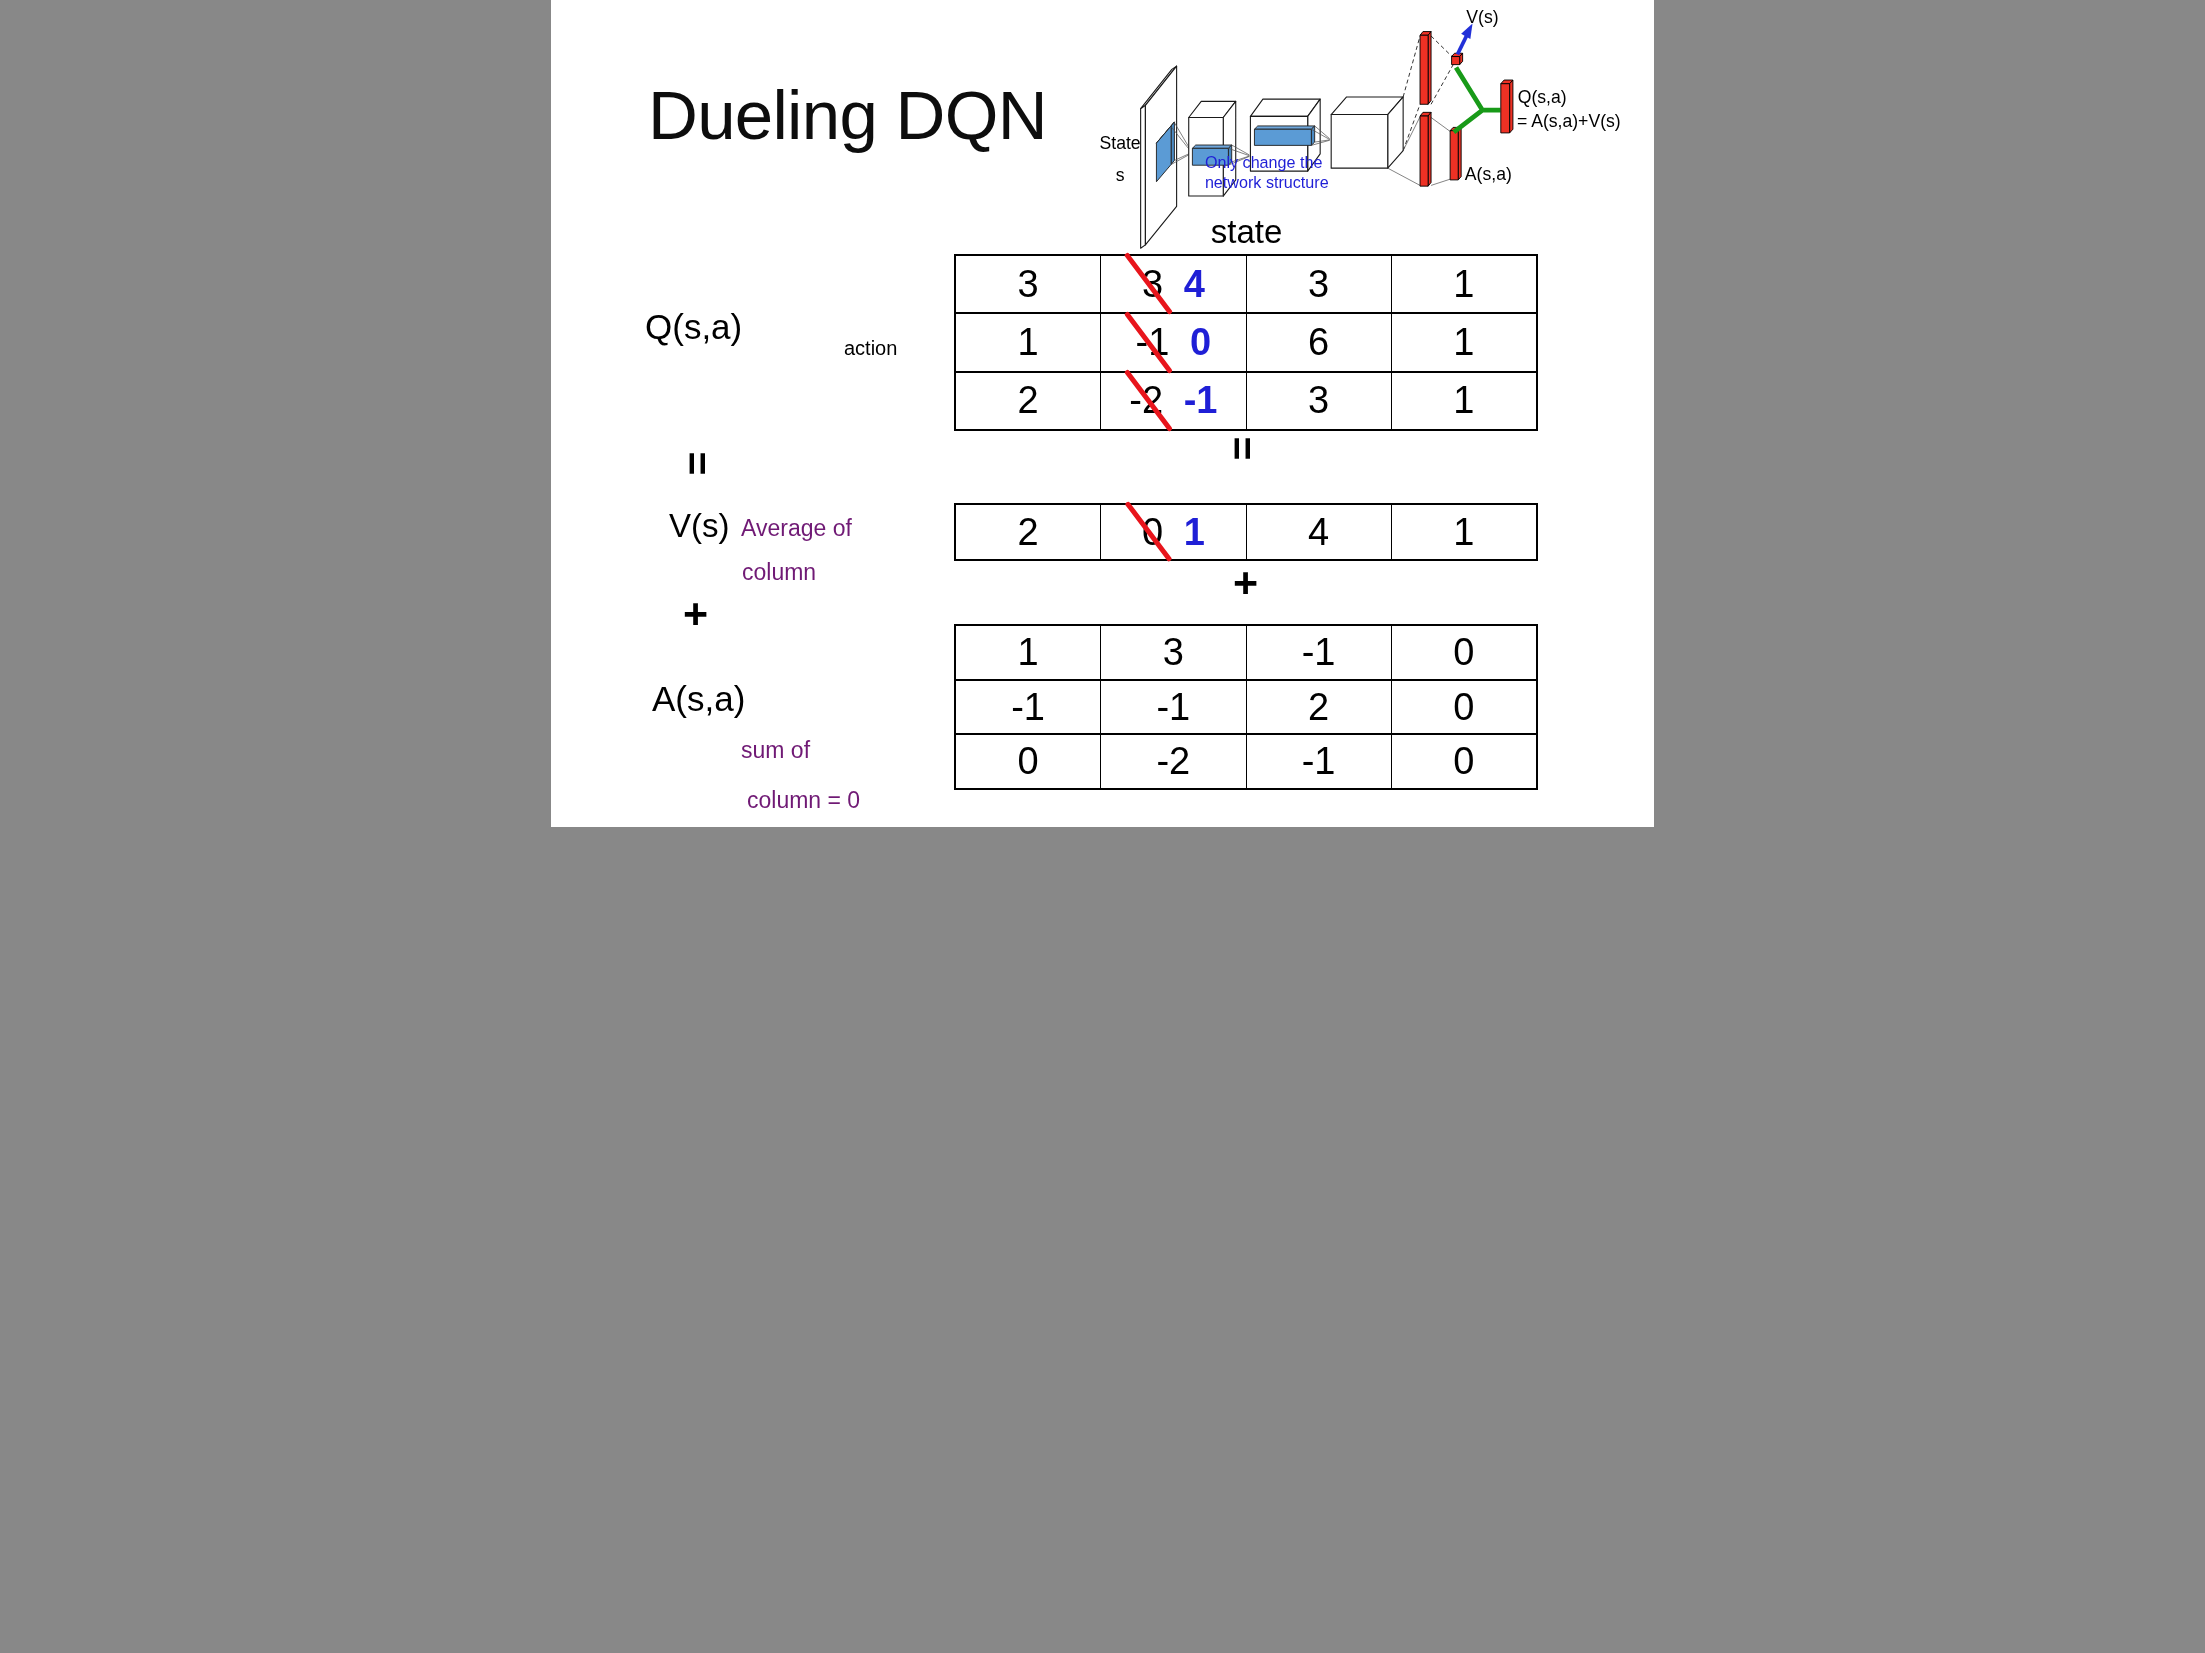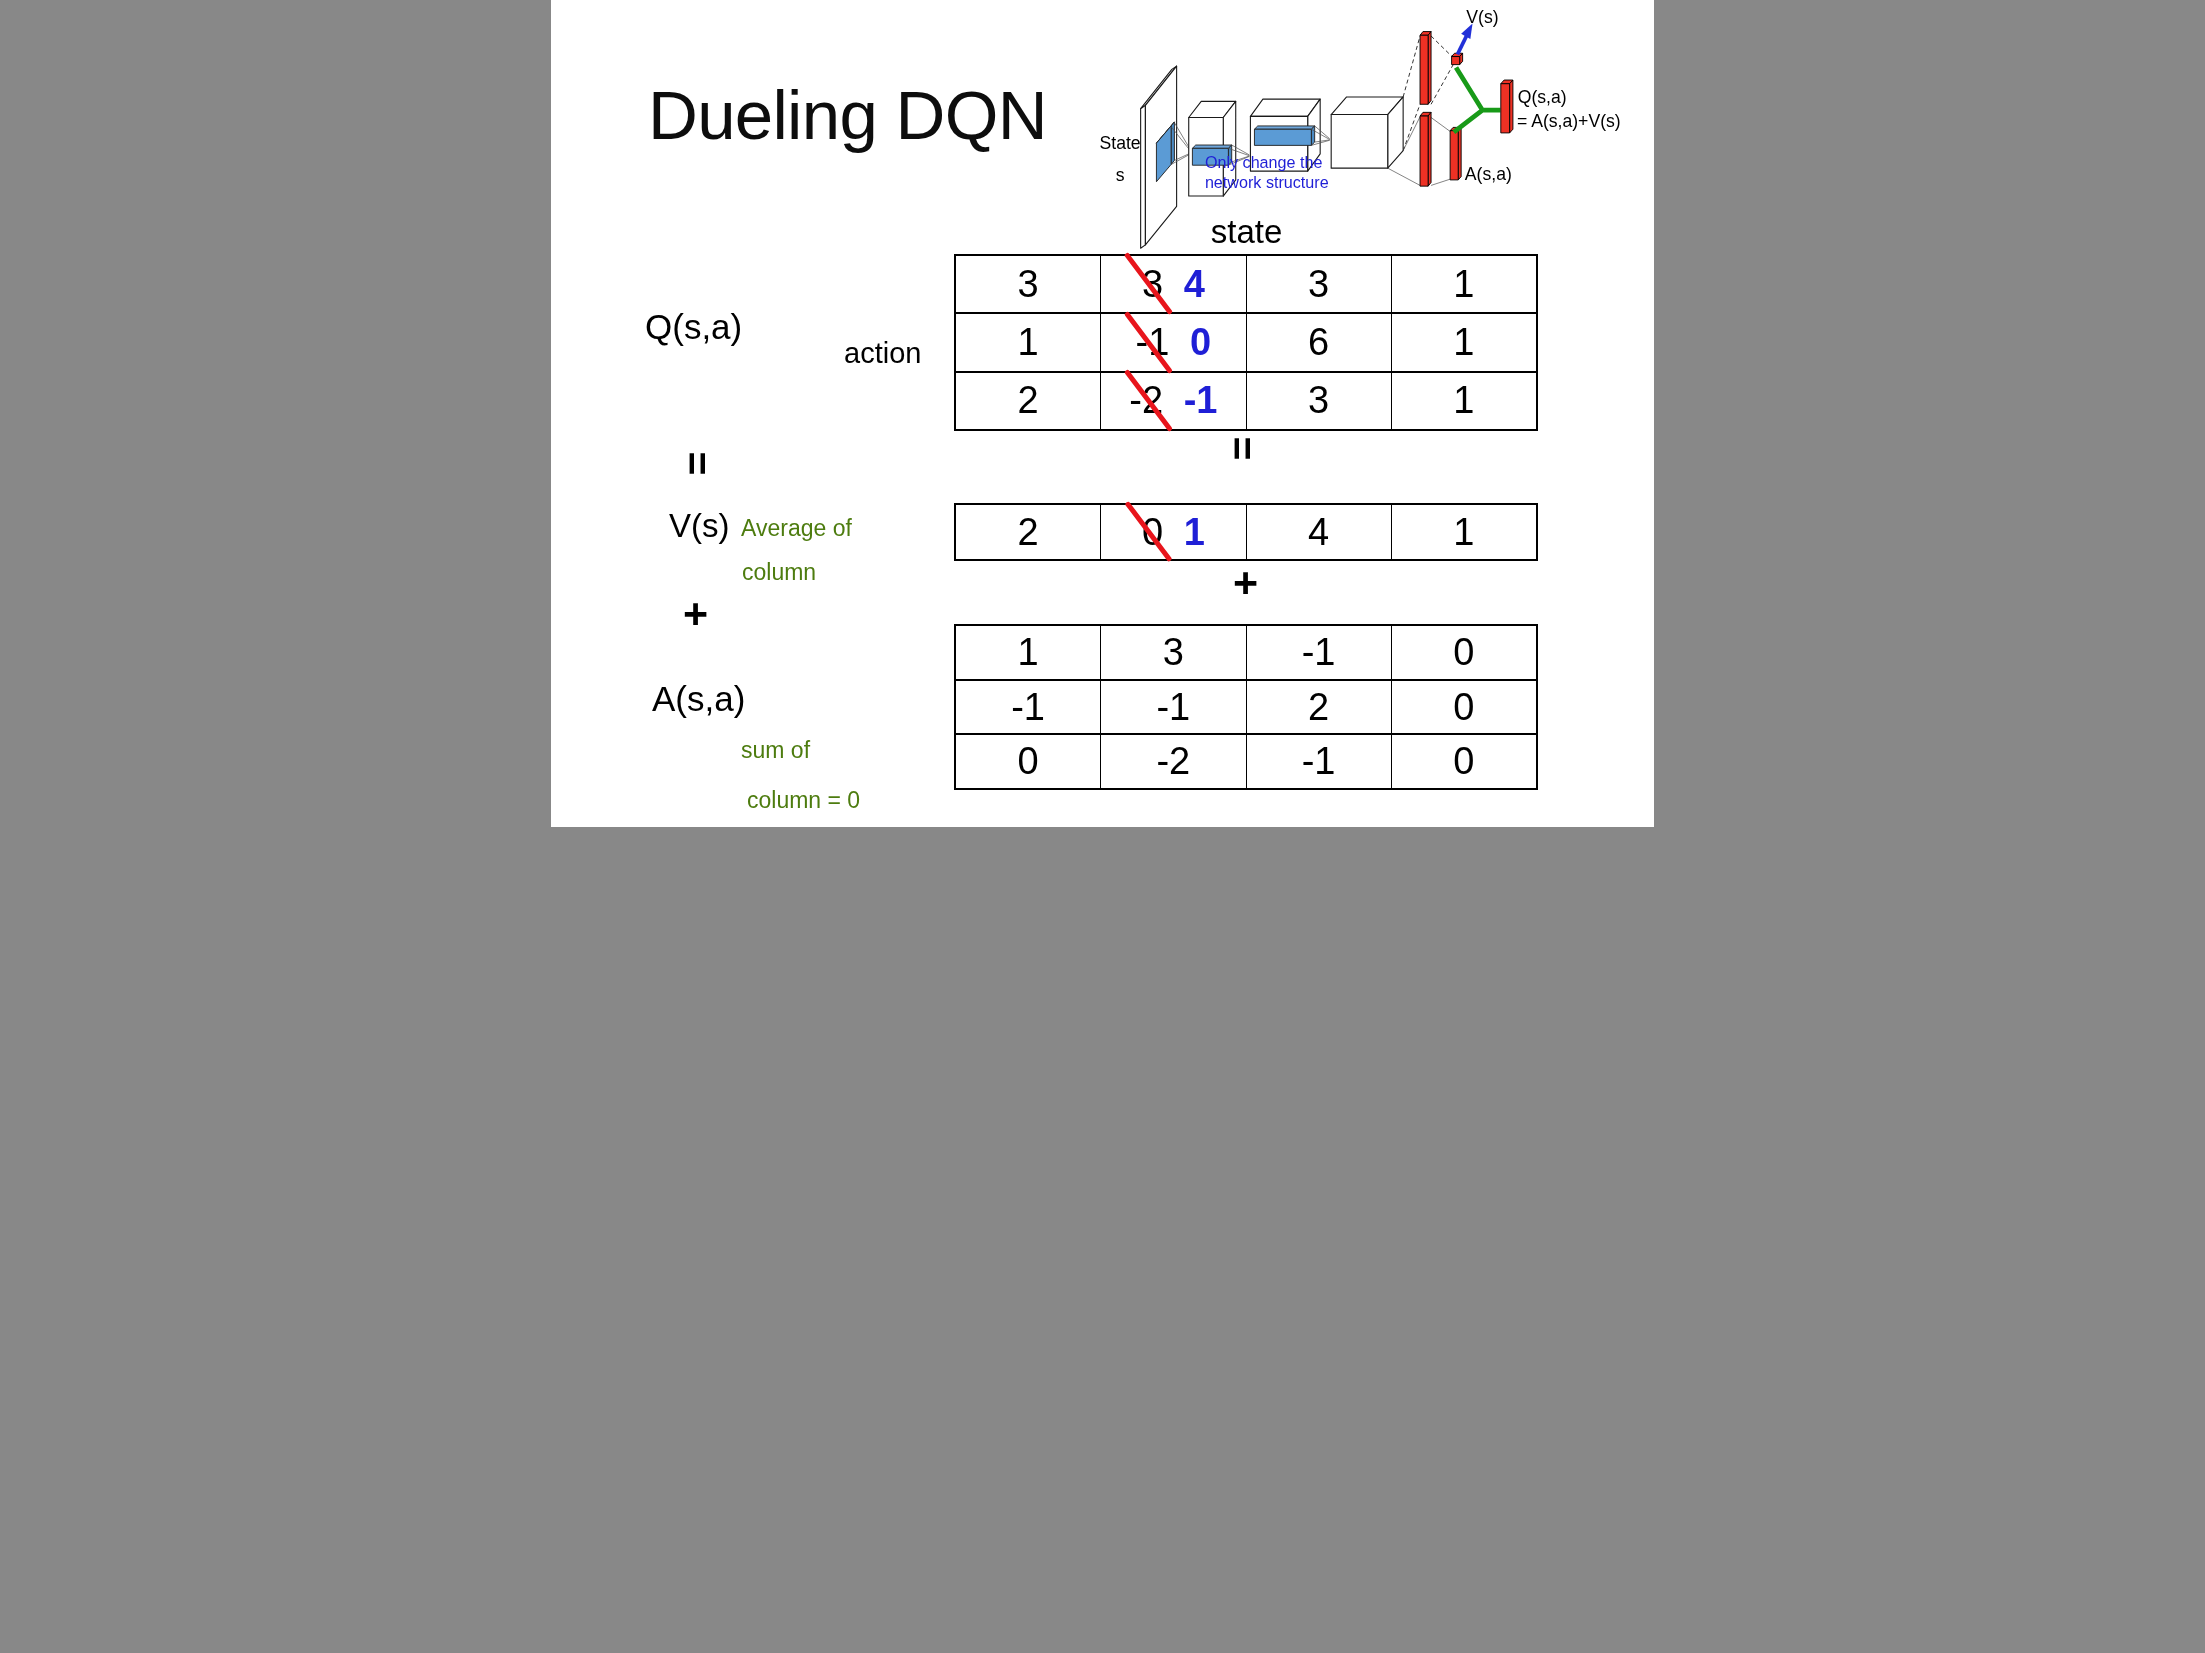--- a/index.html
+++ b/index.html
@@ -20,24 +20,24 @@
   .mrow:last-child{border-bottom:none;}
   .cell{flex:1;position:relative;display:flex;align-items:center;justify-content:center;
         border-right:1.5px solid #000;font-size:38px;color:#000;}
   .cell:last-child{border-right:none;}
   .num.new{color:#1f1fd6;font-weight:700;margin-left:20.6px;}
   .slash{position:absolute;left:31%;top:-9.6px;width:5.1px;height:calc(100% + 19px);
          background:#e8151c;transform:rotate(-37deg);border-radius:2.2px;z-index:2;}
   
   .lbl{position:absolute;color:#000;white-space:nowrap;}
   .lbl-q{left:94px;top:307px;font-size:35px;}
-  .lbl-action{left:293px;top:337px;font-size:29px;}
+  .lbl-action{left:293px;top:337px;font-size:20px;}
   .lbl-v{left:118px;top:507px;font-size:33px;}
   .lbl-a{left:101px;top:679px;font-size:35px;}
-  .note{position:absolute;color:#4d7c0f;font-size:23px;white-space:nowrap;}
+  .note{position:absolute;color:#701a75;font-size:23px;white-space:nowrap;}
   .note-avg1{left:190px;top:515px;}
   .note-avg2{left:191px;top:559px;text-align:right;}
   .note-sum1{left:190px;top:737px;}
   .note-sum2{left:196px;top:787px;}
   .sym{position:absolute;font-weight:700;color:#000;width:47px;height:47px;
        display:flex;align-items:center;justify-content:center;}
   .sym-eq{font-size:41px;transform:rotate(90deg);}
   .eq-left{left:122px;top:440px;}
   .eq-center{left:667px;top:425px;}
   .sym-plus{font-size:43px;}

